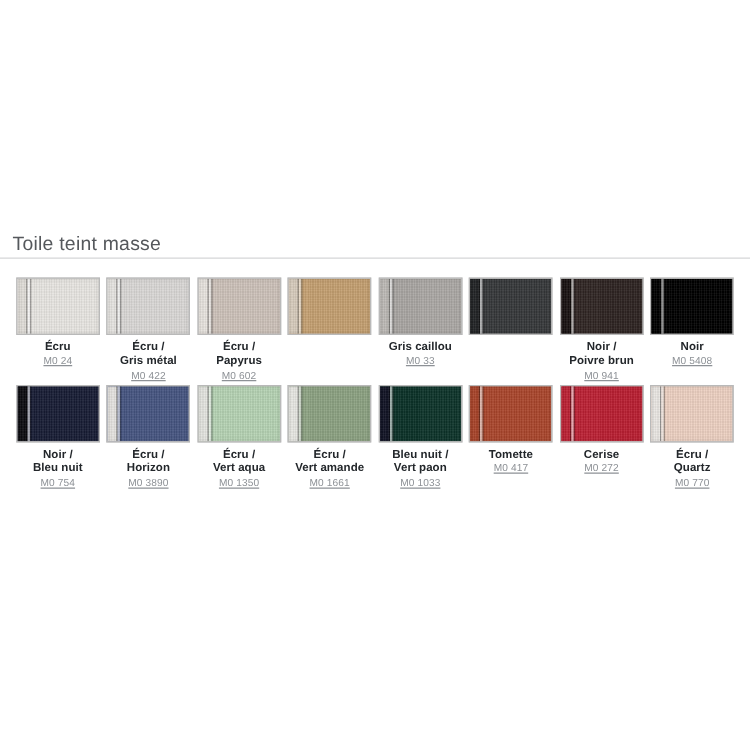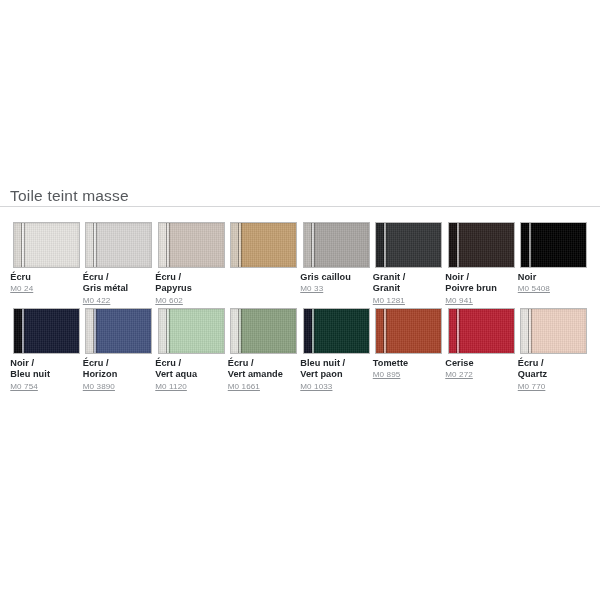--- a/index.html
+++ b/index.html
@@ -121,20 +121,21 @@
   .swatch .inner-shade {
     position: absolute;
     left: 0; top: 0; right: 0; bottom: 0;
     box-shadow: inset 0 0 3px rgba(0,0,0,0.12);
     pointer-events: none;
   }
 
   
   .label {
     margin-top: 4px;
+    text-align: center;
     width: 72px;
   }
   .label .name {
     font-size: 9.2px;
     font-weight: bold;
     color: #23272b;
     line-height: 11.4px;
     letter-spacing: 0.05px;
     white-space: pre-line;
   }
@@ -236,25 +237,20 @@
         <div class="cell">
           <div class="swatch">
             <div class="main" style="background: rgb(52, 54, 56);"></div>
             <div class="strip" style="background: rgb(34, 36, 38);"></div>
             <div class="gap"></div>
             <div class="strip-line" style="left: 7px;"></div>
             <div class="strip-line" style="left: 10px;"></div>
             <div class="weave"></div>
             <div class="inner-shade"></div>
           </div>
-          <div class="label">
-            <div class="name">Granit /
-Granit</div>
-            <div class="code">M0 1281</div>
-          </div>
         </div>
         <div class="cell">
           <div class="swatch">
             <div class="main" style="background: rgb(46, 36, 34);"></div>
             <div class="strip" style="background: rgb(22, 16, 15);"></div>
             <div class="gap"></div>
             <div class="strip-line" style="left: 7px;"></div>
             <div class="strip-line" style="left: 10px;"></div>
             <div class="weave"></div>
             <div class="inner-shade"></div>
@@ -320,21 +316,21 @@
             <div class="strip" style="background: rgb(228, 229, 224);"></div>
             <div class="gap"></div>
             <div class="strip-line" style="left: 7px;"></div>
             <div class="strip-line" style="left: 10px;"></div>
             <div class="weave"></div>
             <div class="inner-shade"></div>
           </div>
           <div class="label">
             <div class="name">Écru /
 Vert aqua</div>
-            <div class="code">M0 1120</div>
+            <div class="code">M0 1350</div>
           </div>
         </div>
         <div class="cell">
           <div class="swatch">
             <div class="main" style="background: rgb(140, 162, 130);"></div>
             <div class="strip" style="background: rgb(230, 230, 225);"></div>
             <div class="gap"></div>
             <div class="strip-line" style="left: 7px;"></div>
             <div class="strip-line" style="left: 10px;"></div>
             <div class="weave"></div>
@@ -367,21 +363,21 @@
             <div class="main" style="background: rgb(168, 68, 42);"></div>
             <div class="strip" style="background: rgb(168, 68, 42);"></div>
             <div class="gap"></div>
             <div class="strip-line" style="left: 7px;"></div>
             <div class="strip-line" style="left: 10px;"></div>
             <div class="weave"></div>
             <div class="inner-shade"></div>
           </div>
           <div class="label">
             <div class="name">Tomette</div>
-            <div class="code">M0 895</div>
+            <div class="code">M0 417</div>
           </div>
         </div>
         <div class="cell">
           <div class="swatch">
             <div class="main" style="background: rgb(186, 31, 50);"></div>
             <div class="strip" style="background: rgb(186, 31, 50);"></div>
             <div class="gap"></div>
             <div class="strip-line" style="left: 7px;"></div>
             <div class="strip-line" style="left: 10px;"></div>
             <div class="weave"></div>

